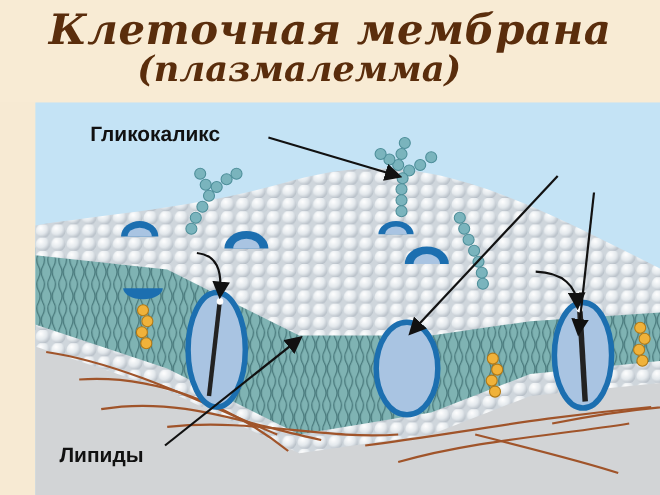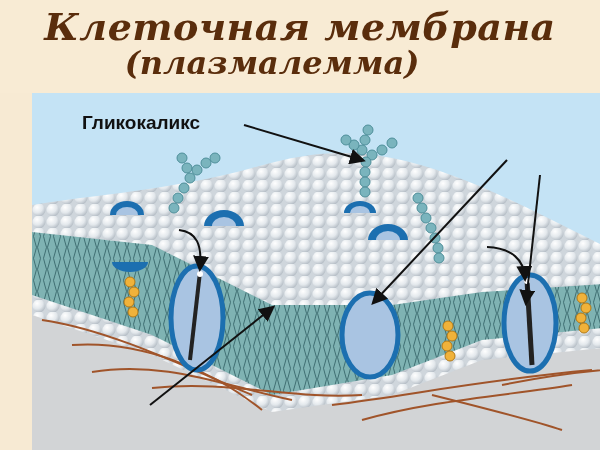--- a/index.html
+++ b/index.html
@@ -134,13 +134,14 @@
 
     <g stroke="#111" stroke-width="2" fill="none">
       <path d="M212 125 L330 160" marker-end="url(#arr)"></path>
       <path d="M475 160 L342 302" marker-end="url(#arr)"></path>
       <path d="M508 175 L494 302" marker-end="url(#arr)"></path>
       <path d="M118 405 L240 308" marker-end="url(#arr)"></path>
     </g>
   </svg>
 
   <div class="label" style="left:50px; top:19px;">Гликокаликс</div>
+  <div class="label" style="left:22px; top:311px;">Липиды</div>
 </div>
 
 </body></html>

